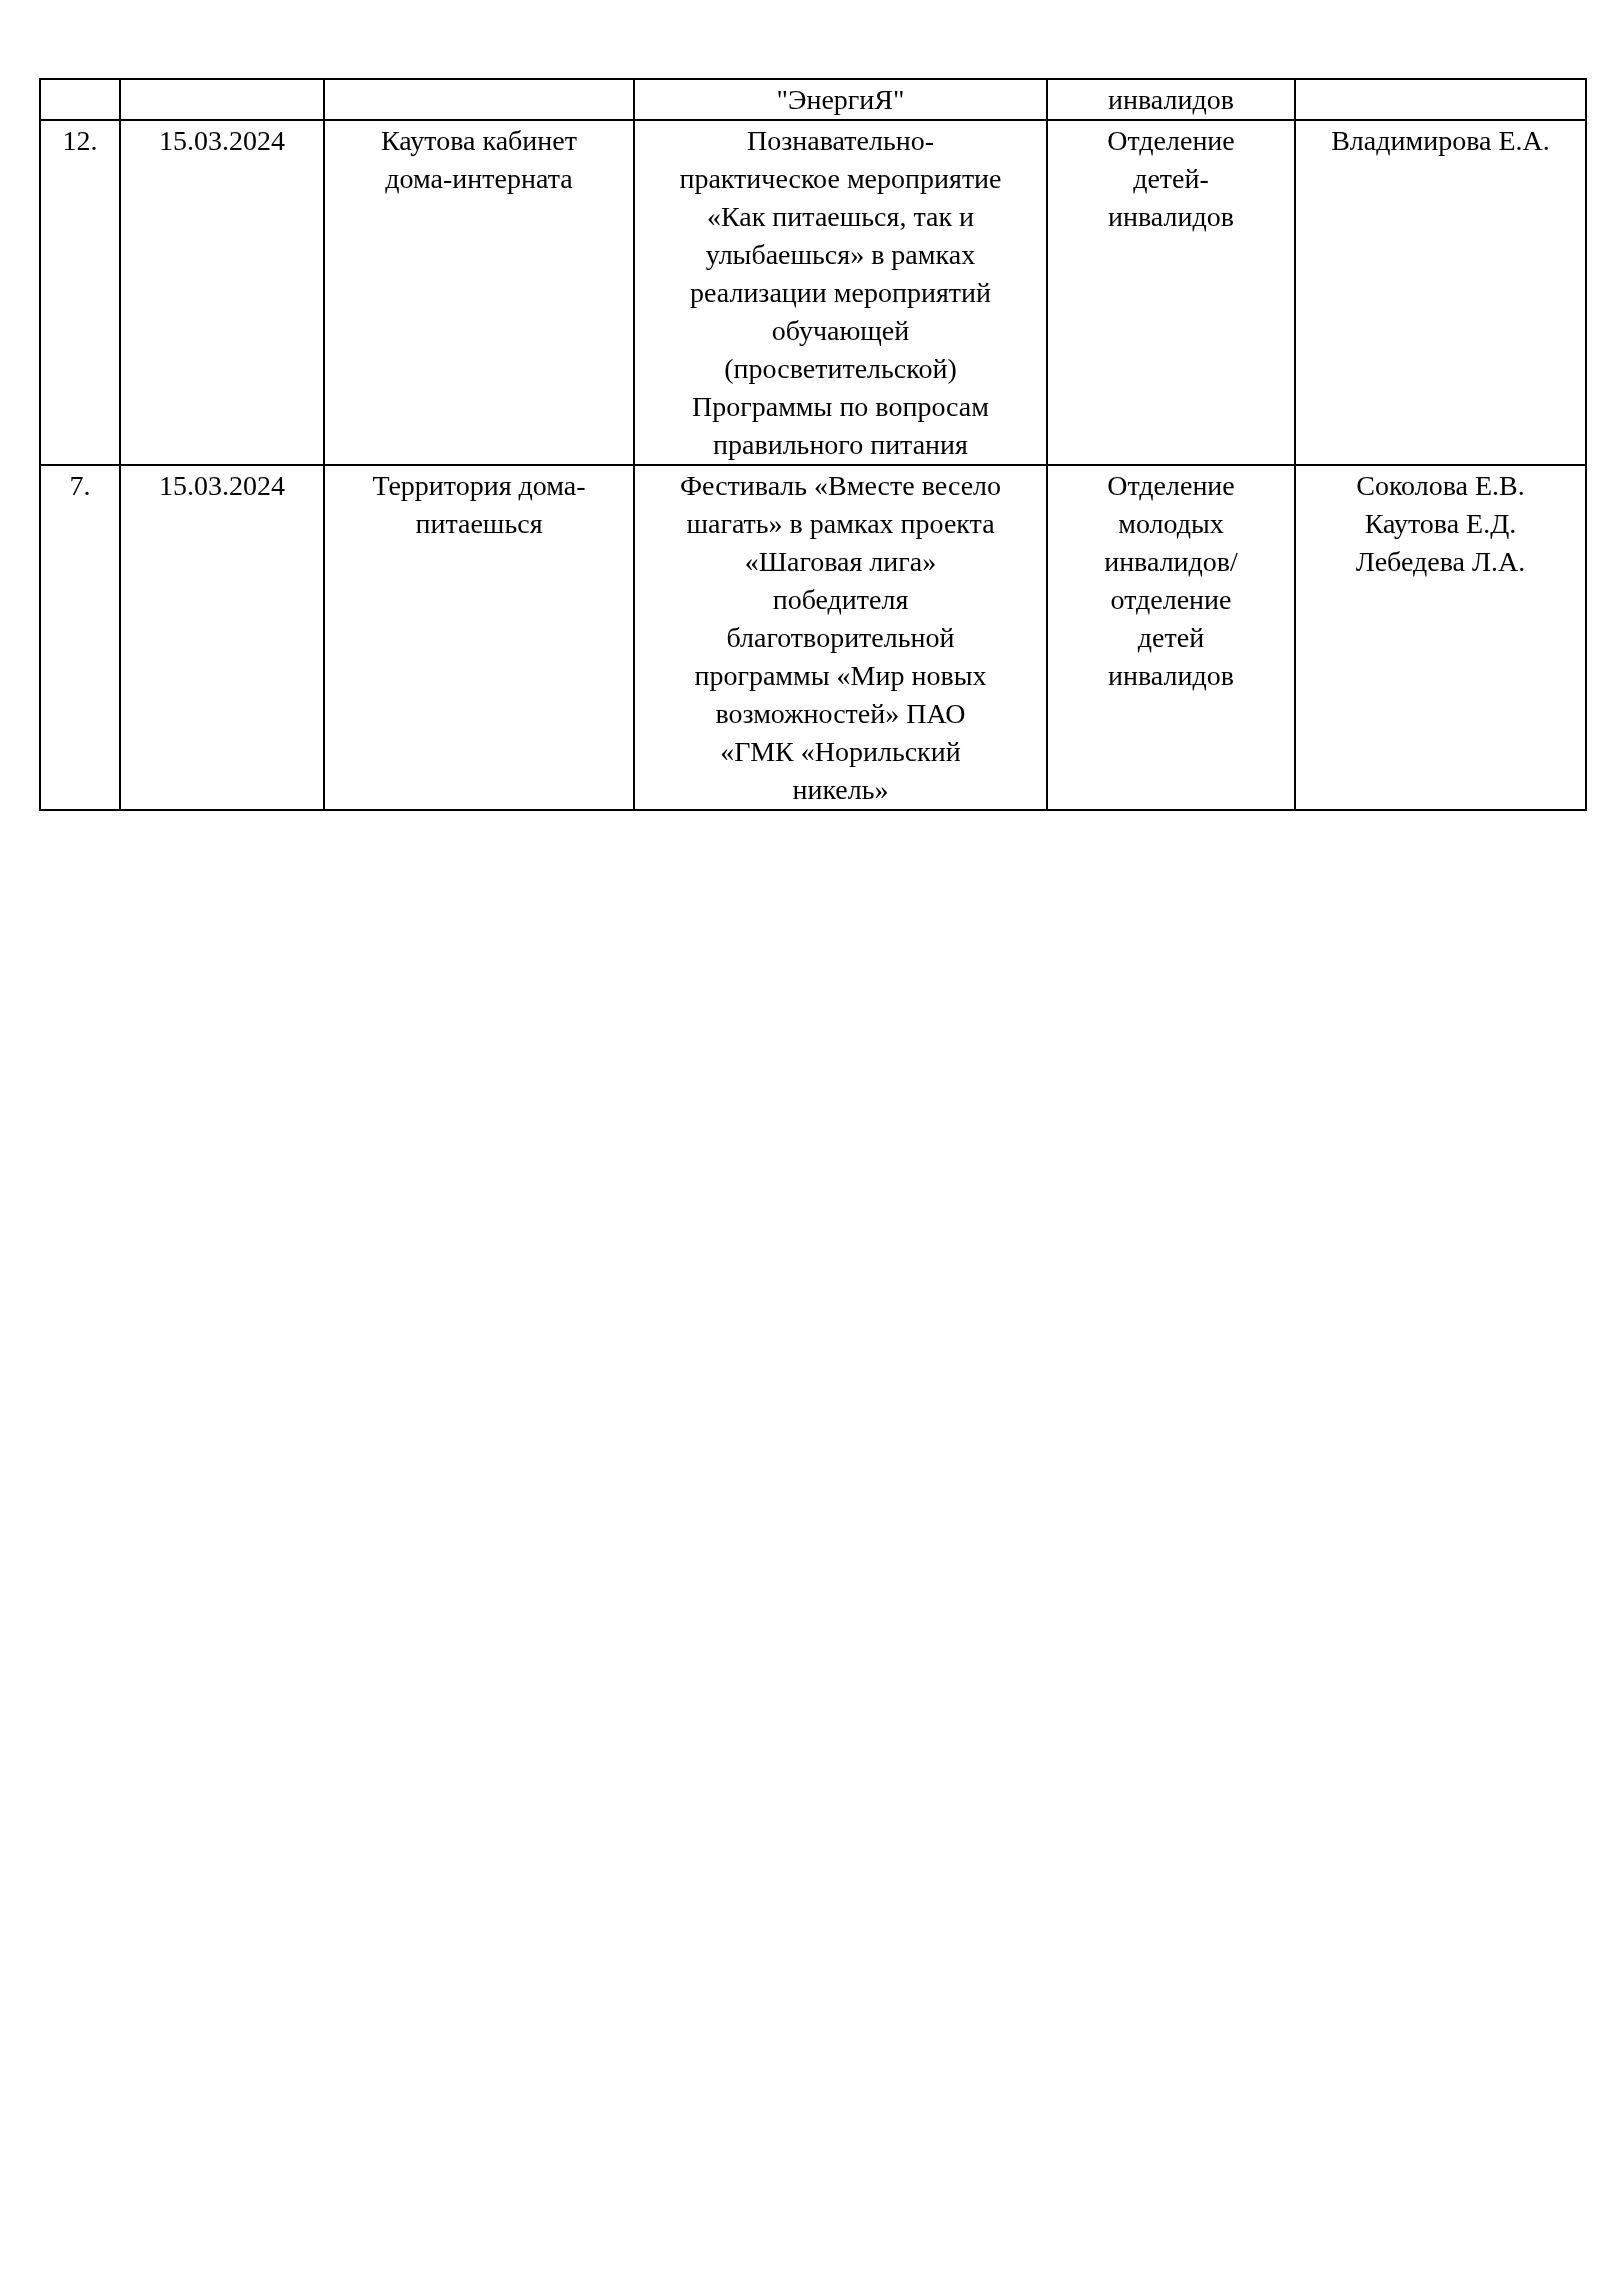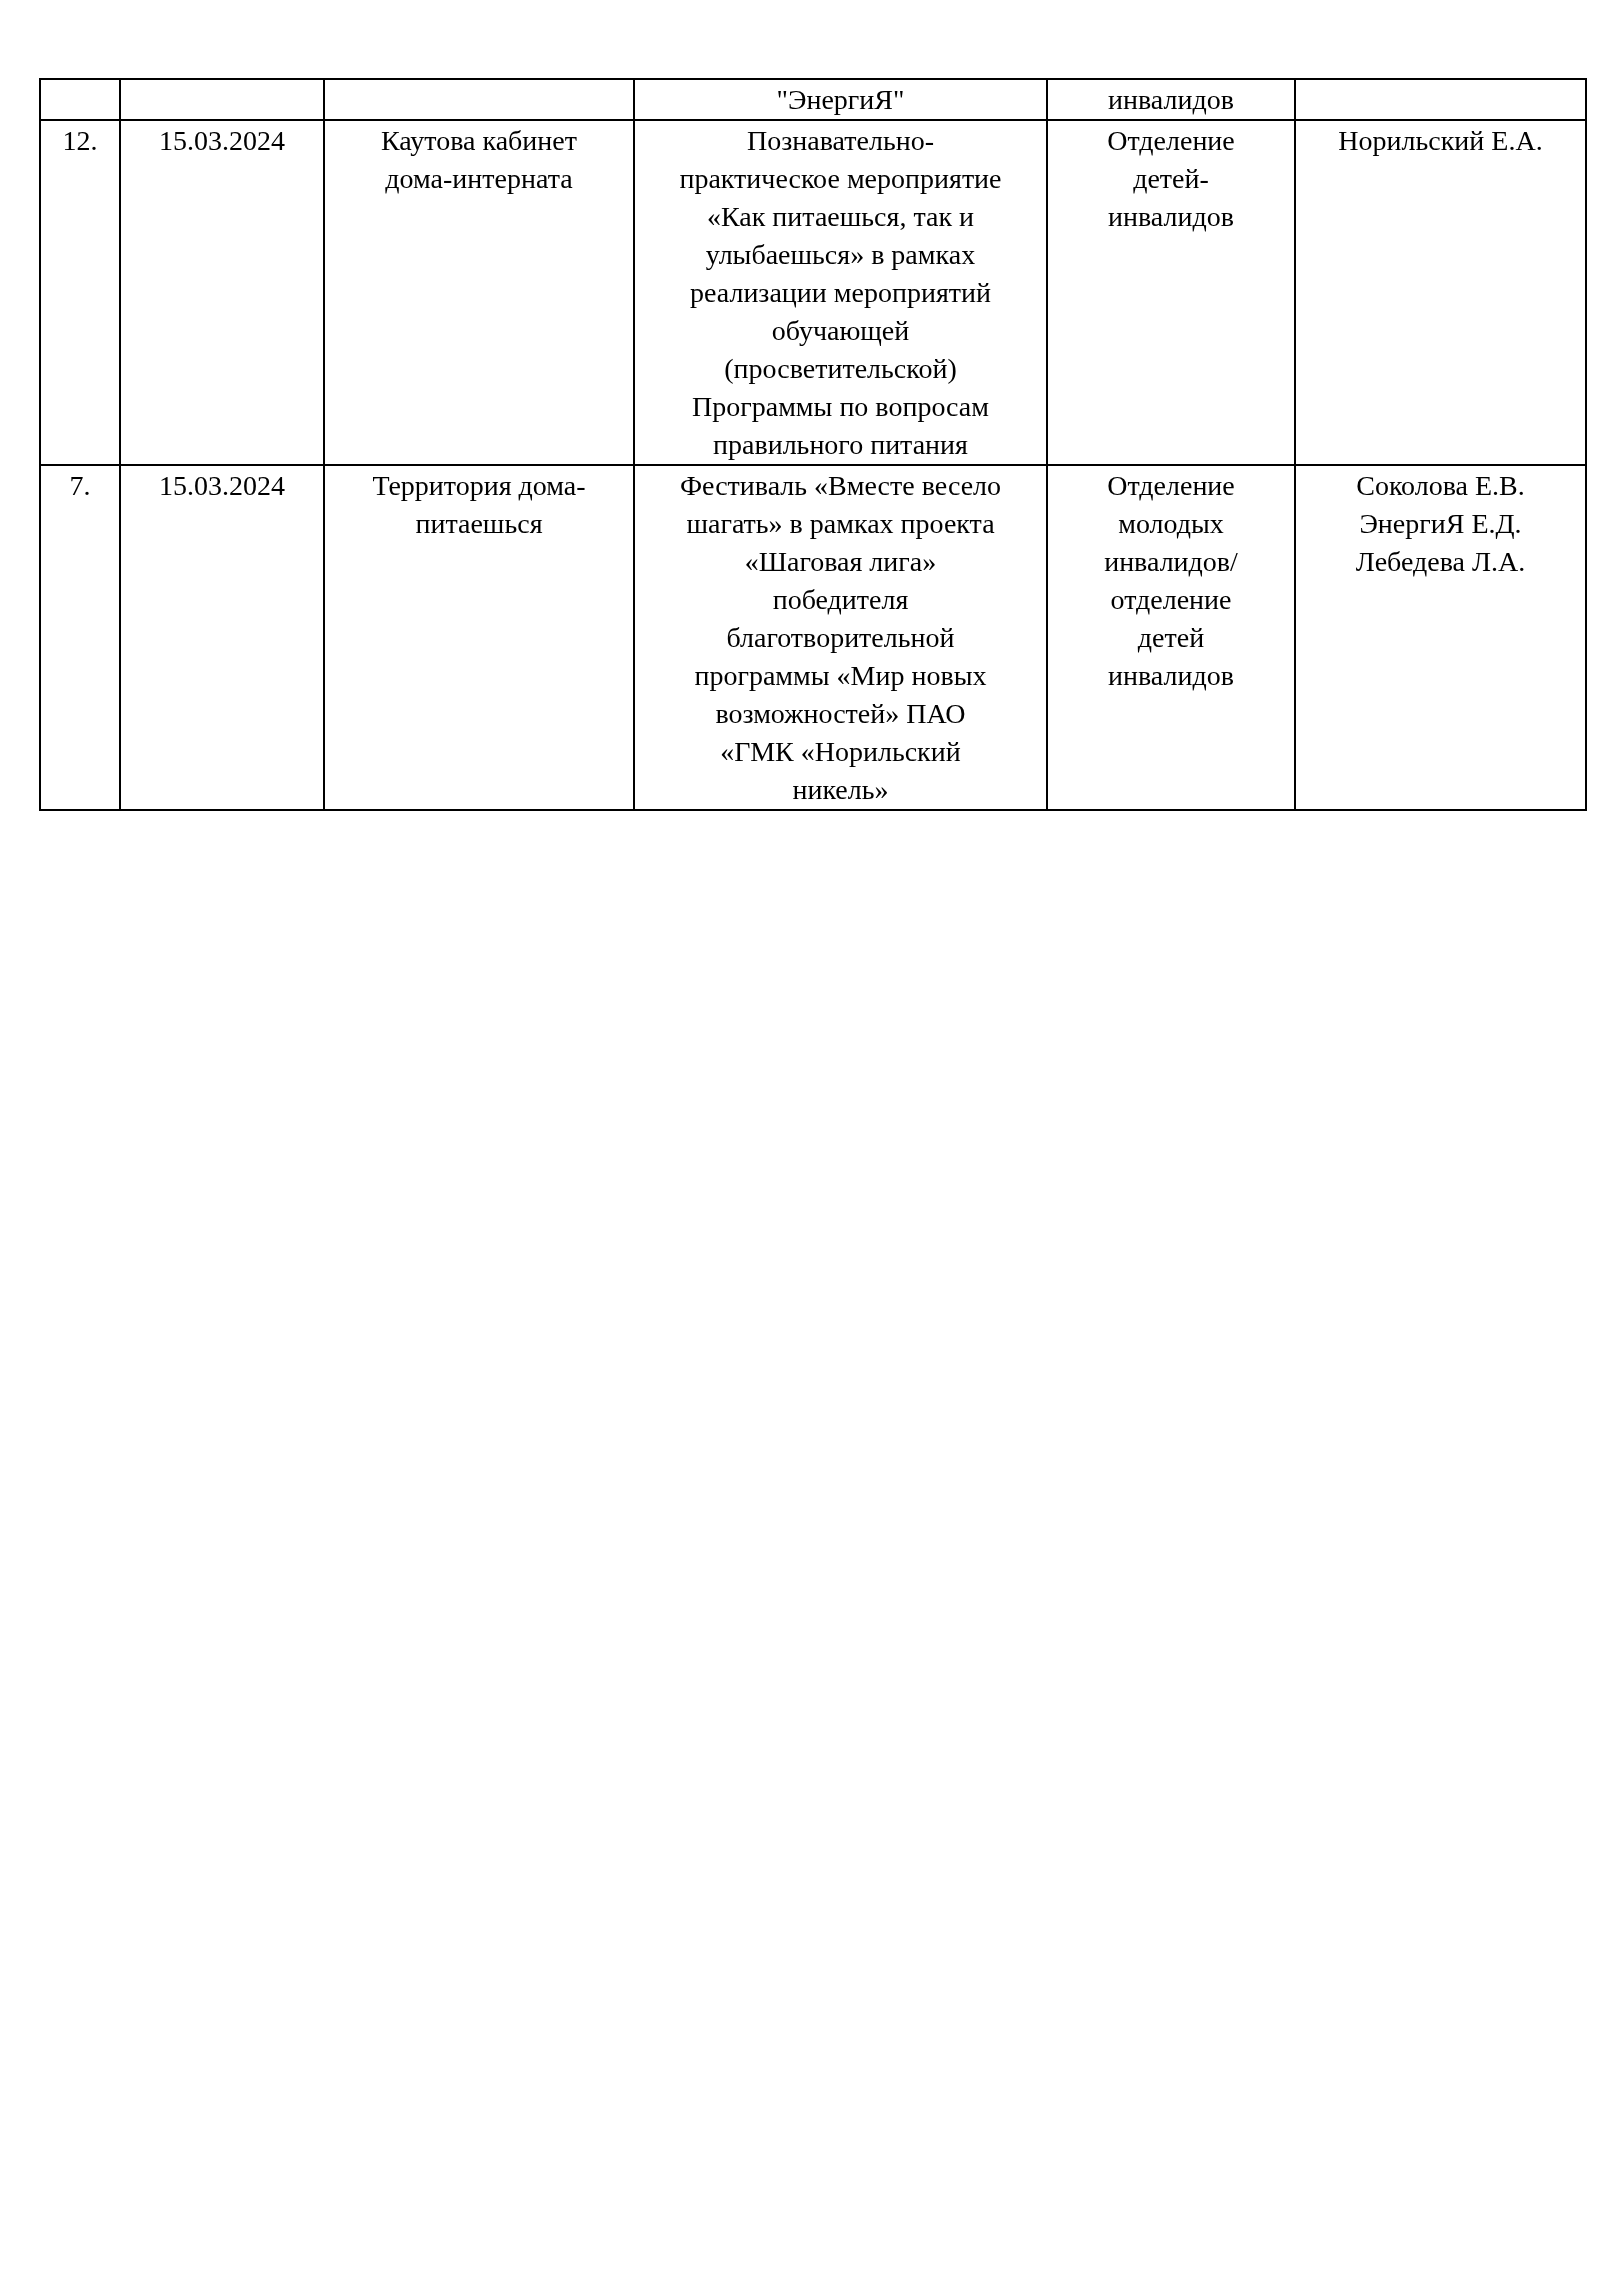--- a/index.html
+++ b/index.html
@@ -72,21 +72,21 @@
 «Как питаешься, так и
 улыбаешься» в рамках
 реализации мероприятий
 обучающей
 (просветительской)
 Программы по вопросам
 правильного питания</td>
           <td>Отделение
 детей-
 инвалидов</td>
-          <td>Норильский Е.А.</td>
+          <td>Владимирова Е.А.</td>
         </tr>
         <tr>
           <td>7.</td>
           <td>15.03.2024</td>
           <td>Территория дома-
 питаешься</td>
           <td>Фестиваль «Вместе весело
 шагать» в рамках проекта
 «Шаговая лига»
 победителя
@@ -95,19 +95,19 @@
 возможностей» ПАО
 «ГМК «Норильский
 никель»</td>
           <td>Отделение
 молодых
 инвалидов/
 отделение
 детей
 инвалидов</td>
           <td>Соколова Е.В.
-ЭнергиЯ Е.Д.
+Каутова Е.Д.
 Лебедева Л.А.</td>
         </tr>
       </tbody>
   </table>
 </div>
 
 
 </body></html>

